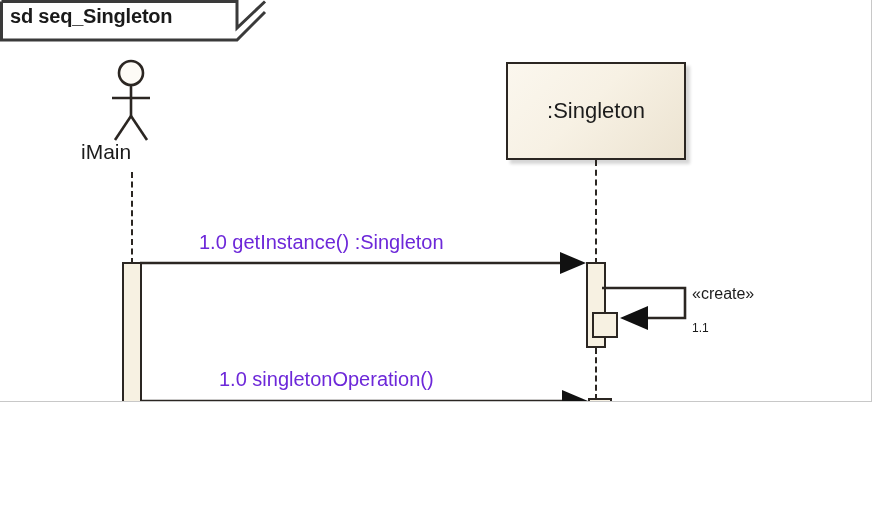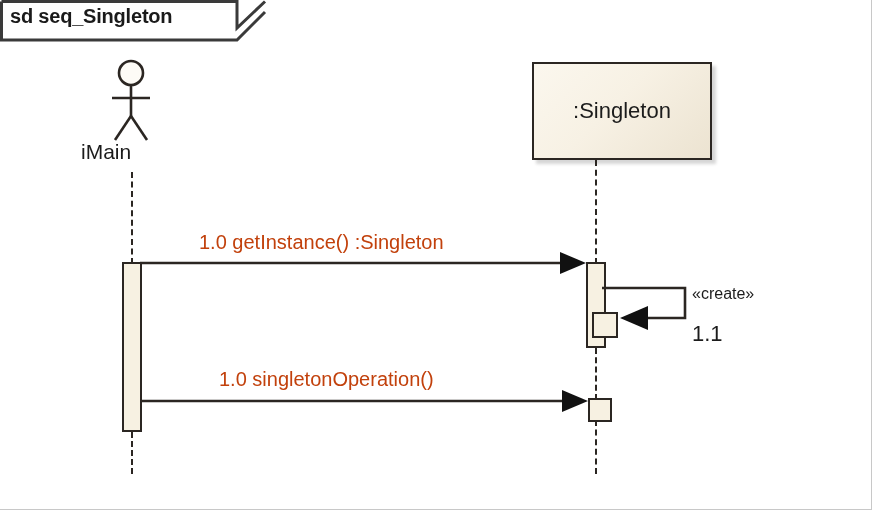--- a/index.html
+++ b/index.html
@@ -6,21 +6,21 @@
     margin: 0;
     padding: 0;
     background: #ffffff;
   }
   body {
     font-family: "Liberation Sans", sans-serif;
   }
   #canvas {
     position: relative;
     width: 872px;
-    height: 510px;
+    height: 402px;
     background: #ffffff;
     overflow: hidden;
     border-right: 1px solid #c8c8c8;
     border-bottom: 1px solid #c8c8c8;
     box-sizing: border-box;
   }
   
   .frame-svg {
     position: absolute;
     left: 0;
@@ -70,32 +70,32 @@
   .activation {
     position: absolute;
     background: #f7f1e2;
     border: 2px solid #2b2622;
     box-sizing: border-box;
   }
   
   .msg-label {
     position: absolute;
     font-size: 20px;
-    color: #c2410c;
+    color: #6d28d9;
     white-space: nowrap;
   }
   .stereo-label {
     position: absolute;
     font-size: 16px;
     color: #1c1c1c;
     white-space: nowrap;
   }
   .seq-num {
     position: absolute;
-    font-size: 22px;
+    font-size: 12px;
     color: #1c1c1c;
     white-space: nowrap;
   }
   .msg-svg {
     position: absolute;
     pointer-events: none;
     overflow: visible;
   }
 </style>
 </head>
@@ -120,21 +120,21 @@
   </svg>
 
   <div class="actor-label" style="left:81px; top:140px; width:100px;">iMain</div>
 
   <div class="lifeline" style="left:131px; top:172px; height:92px;"></div>
 
   <div class="lifeline" style="left:131px; top:432px; height:42px;"></div>
 
   <div class="activation" style="left:122px; top:262px; width:20px; height:170px;"></div>
 
-  <div class="obj-box" style="left:506px; top:62px; width:180px; height:98px;margin-left:26px;">
+  <div class="obj-box" style="left:506px; top:62px; width:180px; height:98px;">
     <span class="obj-box-label">:Singleton</span>
   </div>
 
   <div class="lifeline" style="left:595px; top:160px; height:104px;"></div>
 
   <div class="lifeline" style="left:595px; top:348px; height:52px;"></div>
 
   <div class="lifeline" style="left:595px; top:420px; height:54px;"></div>
 
   <div class="activation" style="left:586px; top:262px; width:20px; height:86px;"></div>

